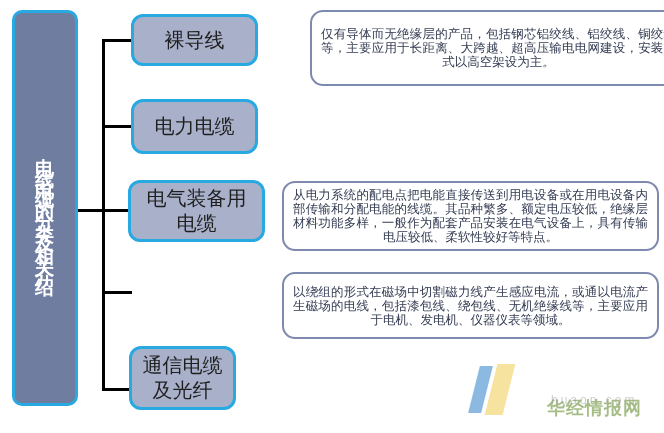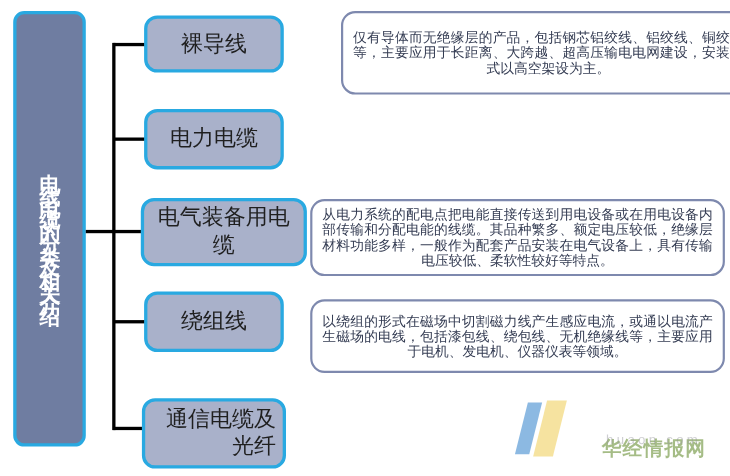--- a/index.html
+++ b/index.html
@@ -31,23 +31,23 @@
   .node{
     position:absolute;box-sizing:border-box;
     background:var(--node-fill,#a9b1ca);
     border:3px solid var(--node-border,#29a9e1);
     border-radius:12px;
     display:flex;align-items:center;justify-content:center;
     text-align:center;font-size:20px;color:#1f1f1f;line-height:1.25;padding:0 6px;
   }
   .n1{left:131px;top:14px;width:127px;height:52px;}
   .n2{left:131px;top:99px;width:127px;height:55px;}
-  .n3{left:128px;top:180px;width:151px;height:62px;font-family:Liberation Serif, serif;}
+  .n3{left:128px;top:180px;width:137px;height:62px;font-family:Liberation Serif, serif;}
   .n4{left:131px;top:265px;width:127px;height:55px;}
-  .n5{left:129px;top:362px;width:131px;height:64px;text-align:right;}
+  .n5{left:129px;top:346px;width:107px;height:64px;}
   
   .desc{
     position:absolute;left:282px;width:377px;box-sizing:border-box;
     background:#fff;
     border:2px solid var(--desc-border,#7e89ae);
     border-radius:13px;
     display:flex;align-items:center;padding:2px 9px;
     font-size:12.5px;line-height:14px;color:var(--desc-text,#333b52);
   }
   .desc p{margin:0;width:100%;text-align:justify;text-align-last:center;position:relative;z-index:3;}
@@ -89,23 +89,20 @@
 
   <div class="node n2">
     <span>电力电缆</span>
   </div>
   <div class="node n1">
     <span>裸导线</span>
   </div>
   <div class="node n3">
     <span>电气装备用电缆</span>
   </div>
-  <div class="node n4">
-    <span>绕组线</span>
-  </div>
   <div class="node n5">
     <span>通信电缆及光纤</span>
   </div>
 
   <div class="desc d1">
     <p>仅有导体而无绝缘层的产品，包括钢芯铝绞线、铝绞线、铜绞线等，主要应用于长距离、大跨越、超高压输电电网建设，安装方式以高空架设为主。</p>
   </div>
   <div class="desc d4">
     <p>以绕组的形式在磁场中切割磁力线产生感应电流，或通以电流产生磁场的电线，包括漆包线、绕包线、无机绝缘线等，主要应用于电机、发电机、仪器仪表等领域。</p>
   </div>

